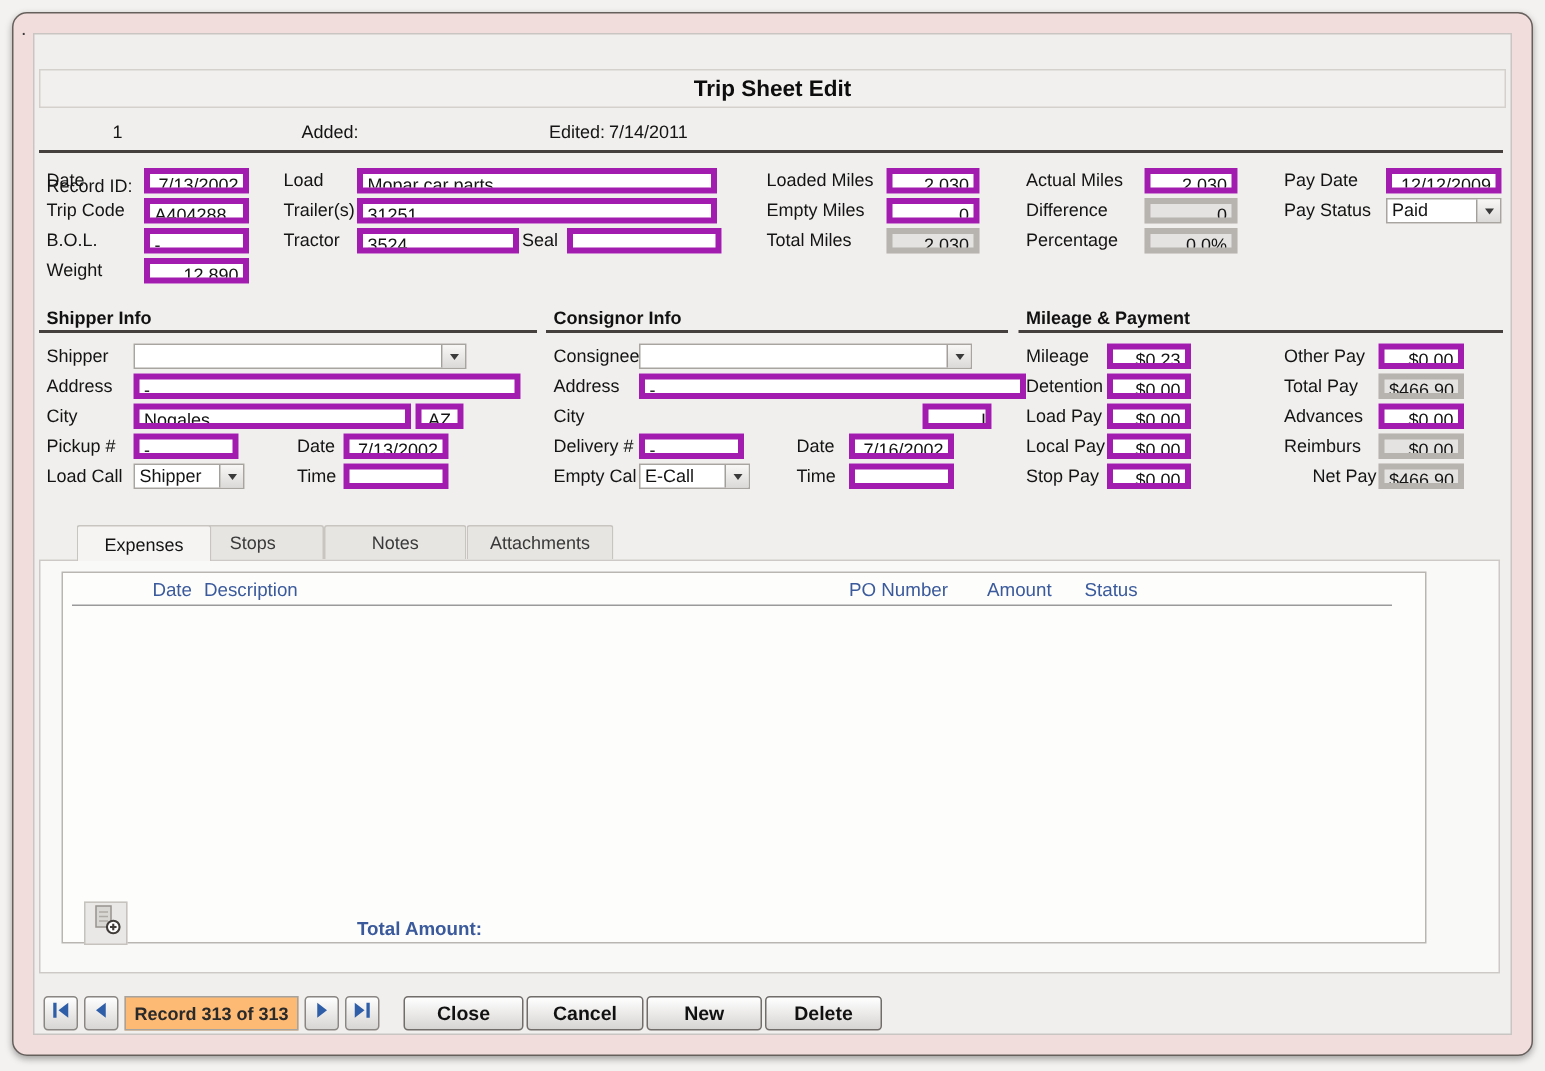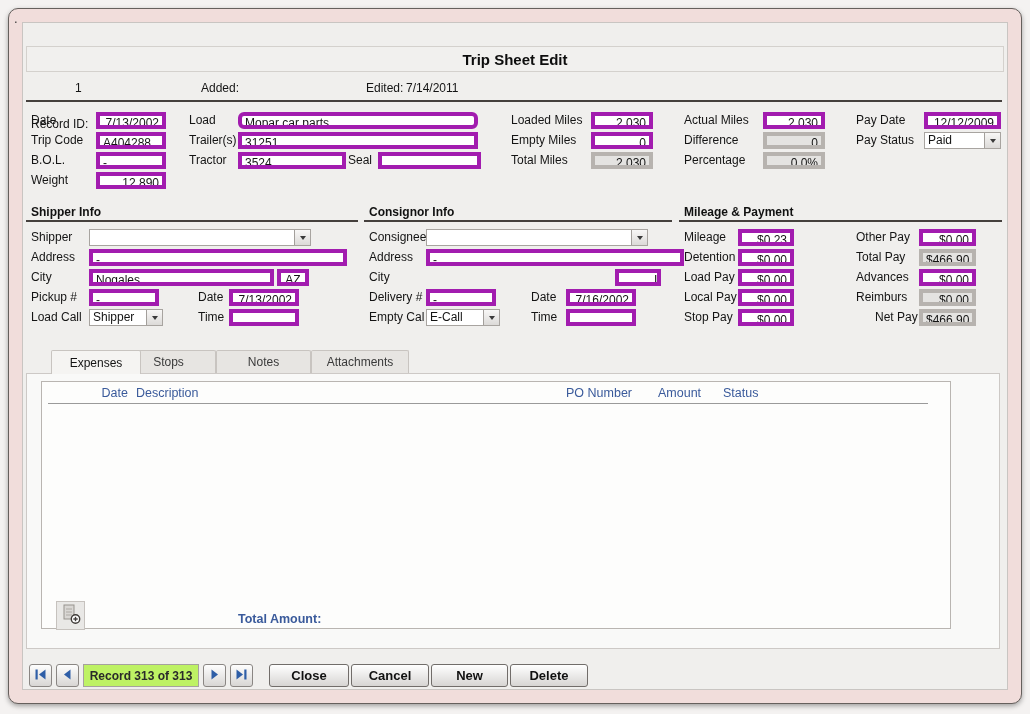--- a/index.html
+++ b/index.html
@@ -69,21 +69,21 @@
   }
   .total-lbl { position:absolute; left:215px; top:589px; font-size:12.5px; font-weight:bold; color:#3a5a9b; z-index:4; white-space:nowrap; }
   .nbtn {
     position:absolute; top:641px; width:23px; height:23px; box-sizing:border-box;
     border:1px solid #8a8683; border-radius:3px;
     background:linear-gradient(#fefefe,#d8d6d4);
     display:flex; align-items:center; justify-content:center;
   }
   .recbox {
     position:absolute; top:641px; left:60px; width:116px; height:23px; box-sizing:border-box;
-    background:#bef264; border:1px solid #a6a29e;
+    background:#fdba74; border:1px solid #a6a29e;
     display:flex; align-items:center; justify-content:center;
     font-size:12px; font-weight:600; color:#2a2a2a;
   }
   .abtn {
     position:absolute; top:641px; height:23px; box-sizing:border-box;
     border:1px solid #716d6a; border-radius:3px;
     background:linear-gradient(#ffffff,#d7d5d3);
     font-size:13px; font-weight:bold; color:#111;
     display:flex; align-items:center; justify-content:center;
   }
@@ -112,21 +112,21 @@
     <span class="lbl" style="left:8px; top:89px;">Date</span>
     <div class="fld r" style="left:73px; top:89px; width:70px;">7/13/2002</div>
     <span class="lbl" style="left:8px; top:109px;">Trip Code</span>
     <div class="fld" style="left:73px; top:109px; width:70px;">A404288</div>
     <span class="lbl" style="left:8px; top:129px;">B.O.L.</span>
     <div class="fld" style="left:73px; top:129px; width:70px;">-</div>
     <span class="lbl" style="left:8px; top:149px;">Weight</span>
     <div class="fld r" style="left:73px; top:149px; width:70px;">12,890</div>
 
     <span class="lbl" style="left:166px; top:89px;">Load</span>
-    <div class="fld" style="left:215px; top:89px; width:240px;border-radius:6px;">Mopar car parts</div>
+    <div class="fld" style="left:215px; top:89px; width:240px;">Mopar car parts</div>
     <span class="lbl" style="left:166px; top:109px;">Trailer(s)</span>
     <div class="fld" style="left:215px; top:109px; width:240px;">31251</div>
     <span class="lbl" style="left:166px; top:129px;">Tractor</span>
     <div class="fld" style="left:215px; top:129px; width:108px;">3524</div>
     <span class="lbl" style="left:325px; top:129px;">Seal</span>
     <div class="fld" style="left:355px; top:129px; width:103px;"></div>
 
     <span class="lbl" style="left:488px; top:89px;">Loaded Miles</span>
     <div class="fld r" style="left:568px; top:89px; width:62px;">2,030</div>
     <span class="lbl" style="left:488px; top:109px;">Empty Miles</span>

